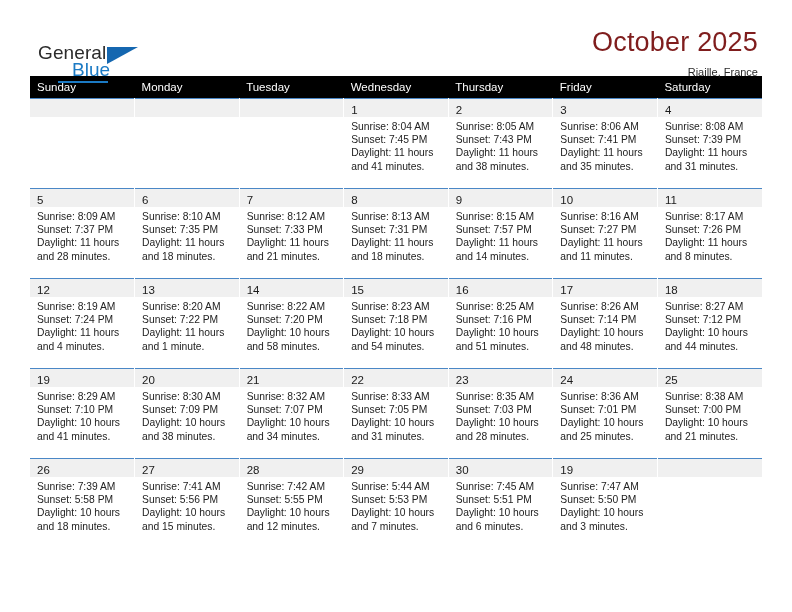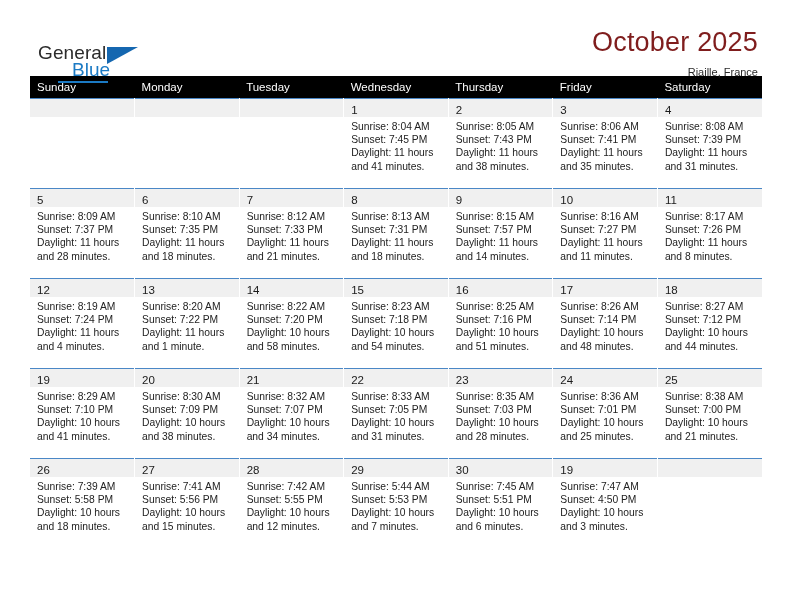--- a/index.html
+++ b/index.html
@@ -461,21 +461,21 @@
               <div>Sunrise: 7:45 AM</div>
               <div>Sunset: 5:51 PM</div>
               <div>Daylight: 10 hours</div>
               <div>and 6 minutes.</div>
             </div>
           </td>
           <td>
             <div class="daynum-band"><span class="daynum">19</span></div>
             <div class="cell-body">
               <div>Sunrise: 7:47 AM</div>
-              <div>Sunset: 4:50 PM</div>
+              <div>Sunset: 5:50 PM</div>
               <div>Daylight: 10 hours</div>
               <div>and 3 minutes.</div>
             </div>
           </td>
           <td class="empty">
             <div class="daynum-band"><span class="daynum"></span></div>
           </td>
         </tr>
       </tbody>
   </table>

